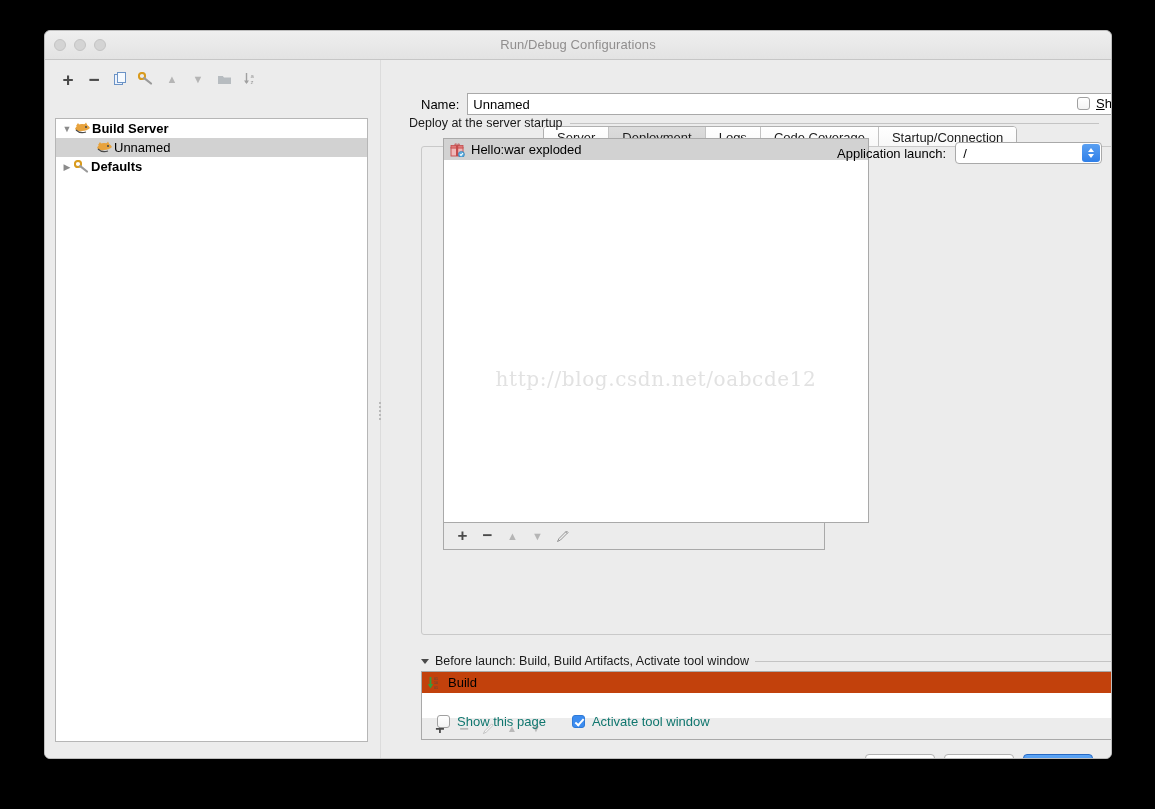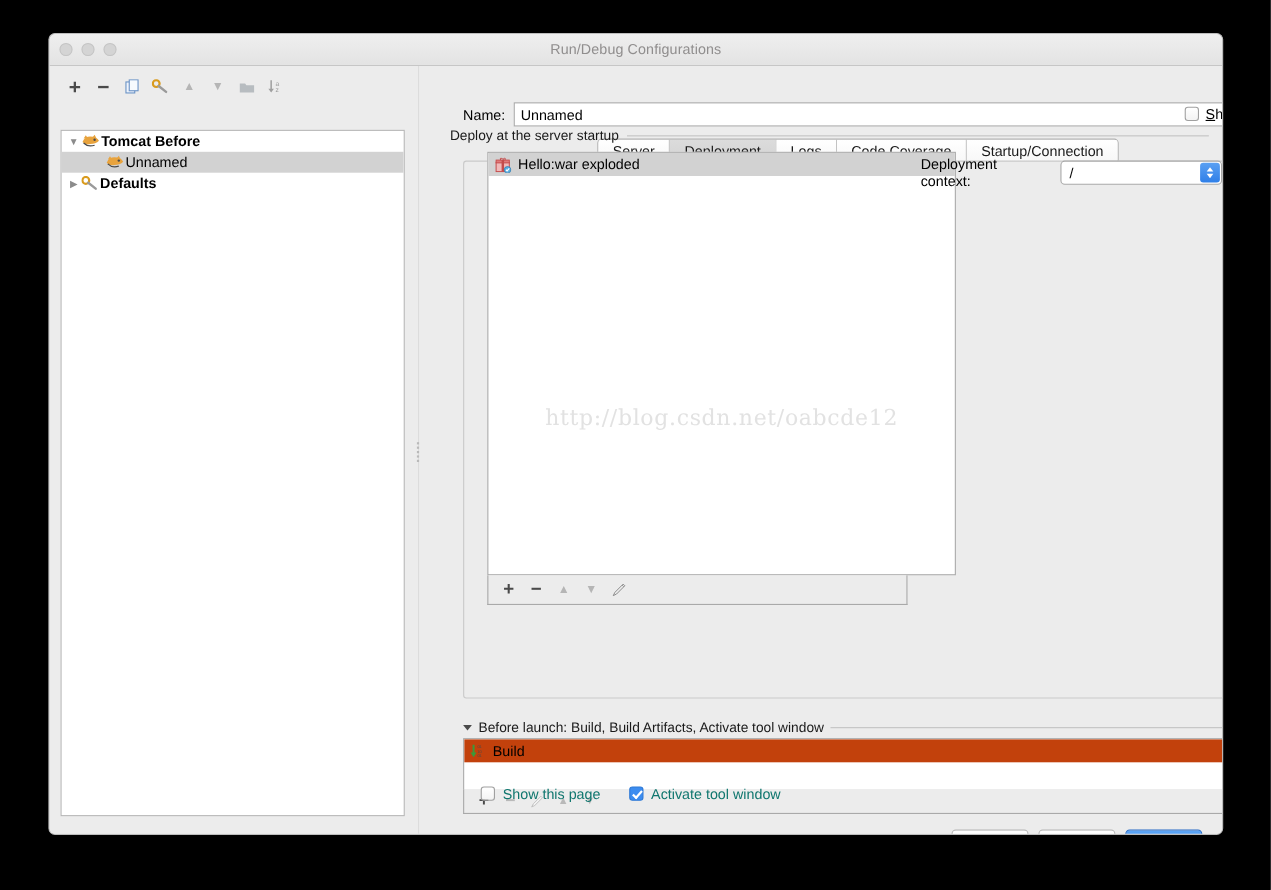--- a/index.html
+++ b/index.html
@@ -419,21 +419,21 @@
           <span class="tw">▼</span>
           <span class="ico ico-tomcat">
             <svg width="17" height="14" viewBox="0 0 17 14">
               <path d="M1 7 Q3 2 8 2 Q14 2 16 6 Q13 9 8 9 Q3 10 1 7z" fill="#e8a33d"></path>
               <path d="M2 4 L4 1 L6 4z" fill="#e8a33d"></path>
               <path d="M10 3 L12 0.5 L13.5 3.5z" fill="#e8a33d"></path>
               <path d="M2 8 Q6 12 12 10" stroke="#4a4a4a" stroke-width="1.1" fill="none"></path>
               <circle cx="12" cy="5" r="1.1" fill="#4a4a4a"></circle>
             </svg>
           </span>
-          <span class="tree-label">Tomcat Before</span>
+          <span class="tree-label">Build Server</span>
         </div>
 
         <div class="tree-row sel">
           <span class="indent"></span>
           <span class="tw"></span>
           <span class="ico ico-tomcat">
             <svg width="17" height="14" viewBox="0 0 17 14">
               <path d="M1 7 Q3 2 8 2 Q14 2 16 6 Q13 9 8 9 Q3 10 1 7z" fill="#e8a33d"></path>
               <path d="M2 4 L4 1 L6 4z" fill="#e8a33d"></path>
               <path d="M10 3 L12 0.5 L13.5 3.5z" fill="#e8a33d"></path>
@@ -519,21 +519,21 @@
           <span class="dtb dis" style="font-size:11px;">▼</span>
           <span class="dtb">
             <svg width="14" height="14" viewBox="0 0 14 14">
               <path d="M1.5 12.5 L3 9.5 L10.5 2 L12 3.5 L4.5 11z" fill="#ededed" stroke="#8a8a8a" stroke-width="0.9"></path>
               <path d="M9.6 2.9 L11.1 4.4" stroke="#8a8a8a" stroke-width="0.9"></path>
             </svg>
           </span>
         </div>
 
         <div class="appctx">
-          <span class="appctx-label">Deployment context:</span>
+          <span class="appctx-label">Application launch:</span>
           <span class="combo">
             <span class="combo-val">/</span>
             <span class="stepper">
                 <i class="up"></i>
                 <i class="dn"></i>
               </span>
           </span>
         </div>
 
         <div class="bl-header">

